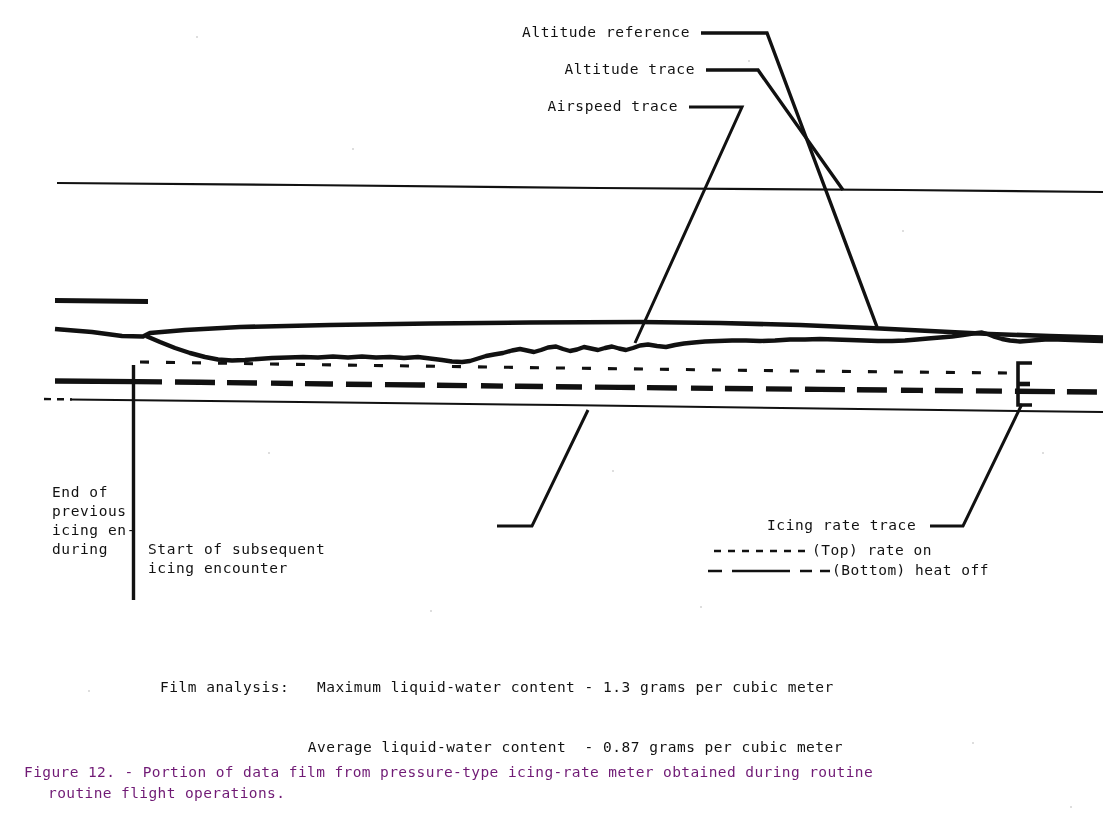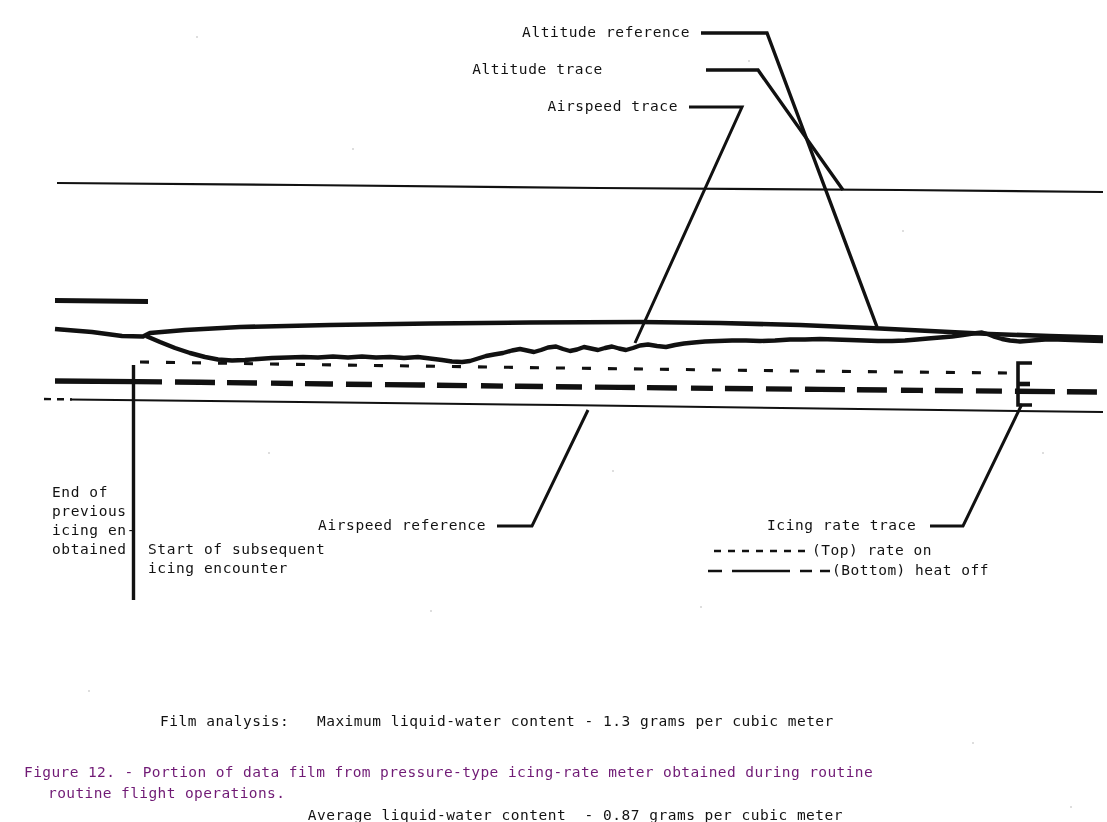--- a/index.html
+++ b/index.html
@@ -53,21 +53,20 @@
     position: absolute;
     font-size: 14.5px;
     letter-spacing: 0.5px;
     line-height: 20px;
     white-space: pre;
     color: #121212;
   }
   .film-row {
     display: block;
     white-space: pre;
-    margin-top: 34px;
   }
   .legend-row {
     position: absolute;
     font-size: 14.5px;
     letter-spacing: 0.5px;
     white-space: pre;
     color: #121212;
   }
   .speckle {
     position: absolute;
@@ -147,32 +146,31 @@
       <path d="M 1032 363 L 1018 363 L 1018 405 L 1032 405" stroke-width="3.6" stroke-linejoin="miter"></path>
       <path d="M 1018 384 L 1030 384" stroke-width="4.6"></path>
 
       <path d="M 714 551 L 810 551" stroke-width="2.6" stroke-dasharray="7 7"></path>
       <path d="M 708 571 L 722 571 M 732 571 L 790 571 M 800 571 L 812 571 M 820 571 L 830 571" stroke-width="2.6"></path>
     </g>
   </svg>
 
   <div class="lbl right" style="left:380px; top:23px; width:310px;">Altitude reference</div>
 
-  <div class="lbl right" style="left:380px; top:60px; width:315px;text-align:center;">Altitude trace</div>
+  <div class="lbl right" style="left:380px; top:60px; width:315px;">Altitude trace</div>
 
   <div class="lbl right" style="left:360px; top:97px; width:318px;">Airspeed trace</div>
 
-  <div class="lbl right" style="left:230px; top:516px; width:256px;">Airspeed reference</div>
 
   <div class="lbl" style="left:767px; top:516px;">Icing rate trace</div>
 
   <div class="lbl" style="left:52px; top:483px;">End of</div>
   <div class="lbl" style="left:52px; top:502px;">previous</div>
   <div class="lbl" style="left:52px; top:521px;">icing en-</div>
-  <div class="lbl" style="left:52px; top:540px;">obtained</div>
+  <div class="lbl" style="left:52px; top:540px;">during</div>
 
   <div class="lbl" style="left:148px; top:540px;">Start of subsequent</div>
   <div class="lbl" style="left:148px; top:559px;">icing encounter</div>
 
   <div class="legend-row" style="left:812px; top:542px;">(Top) rate on</div>
   <div class="legend-row" style="left:832px; top:562px;">(Bottom) heat off</div>
 
   <div class="film-block" style="left:160px; top:637px;">
     <span class="film-row"><span>Film analysis:</span><span>   </span><span>Maximum liquid-water content</span><span> </span><span>-</span><span> </span><span>1.3</span><span> </span><span>grams per cubic meter</span></span>
     <span class="film-row"><span>                </span><span>Average liquid-water content</span><span>  </span><span>-</span><span> </span><span>0.87</span><span> </span><span>grams per cubic meter</span></span>

